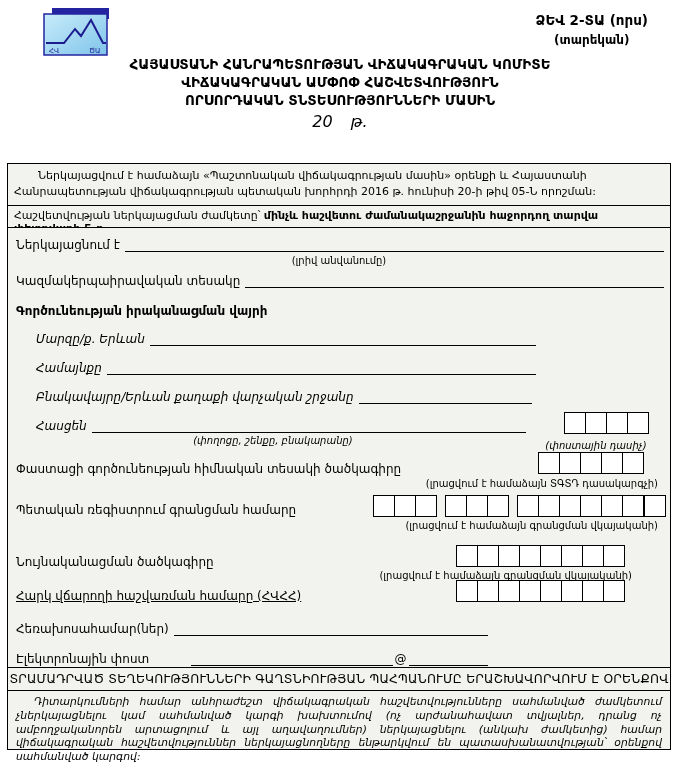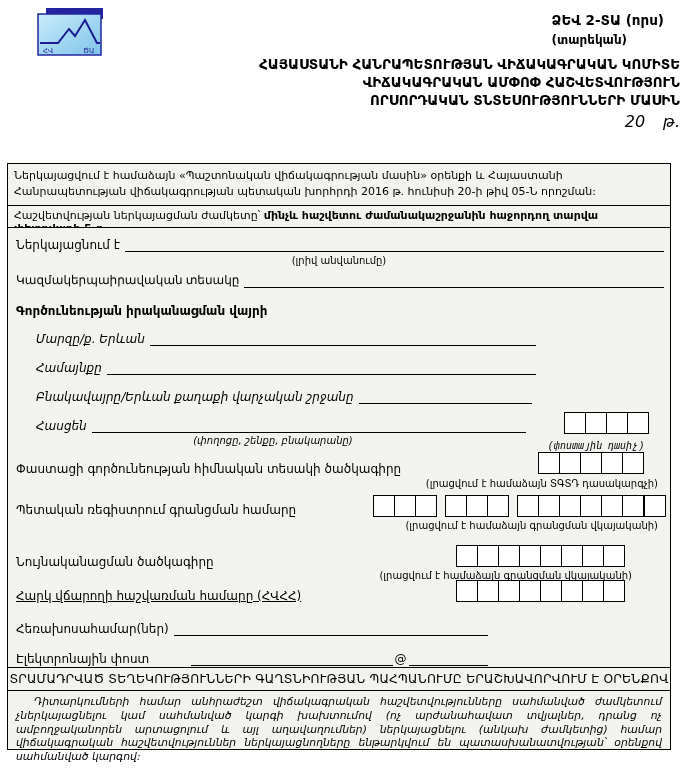--- a/index.html
+++ b/index.html
@@ -1,24 +1,24 @@
 <!DOCTYPE html>
 <html><head>
 <meta charset="utf-8">
 <style>
   html,body{margin:0;padding:0;background:#fff;}
   .page{position:relative;width:680px;height:768px;background:#fff;
         font-family:"DejaVu Sans",sans-serif;color:#000;overflow:hidden;}
 
   
-  .logo{position:absolute;left:36px;top:7px;width:70px;height:50px;}
-  .form-code{position:absolute;right:16px;top:10px;text-align:left;line-height:20px;}
+  .logo{position:absolute;left:42px;top:7px;width:70px;height:50px;}
+  .form-code{position:absolute;right:32px;top:10px;text-align:center;line-height:20px;}
   .form-code .code{font-size:13.5px;font-weight:bold;}
   .form-code .period{font-size:12px;font-weight:bold;}
-  .titles{position:absolute;left:0;top:55px;width:100%;text-align:right;}
+  .titles{position:absolute;left:0;top:55px;width:100%;text-align:center;}
   .titles .t{font-size:13.5px;font-weight:bold;line-height:18px;}
   .year-line{font-size:16px;margin-top:3px;font-style:italic;}
   .year-gap{display:inline-block;width:18px;}
 
   
   .panel{position:absolute;left:7px;width:664px;border:1px solid #000;
          background:#f2f2ee;box-sizing:border-box;}
   .box1{top:163px;height:43px;font-size:11px;line-height:16px;padding:4px 6px;}
   .box2{top:205px;height:23px;font-size:11px;padding:3px 6px;}
   .box2 b{font-weight:bold;}
@@ -81,36 +81,36 @@
   <div class="titles">
     <div class="t">ՀԱՅԱՍՏԱՆԻ ՀԱՆՐԱՊԵՏՈՒԹՅԱՆ ՎԻՃԱԿԱԳՐԱԿԱՆ ԿՈՄԻՏԵ</div>
     <div class="t">ՎԻՃԱԿԱԳՐԱԿԱՆ ԱՄՓՈՓ ՀԱՇՎԵՏՎՈՒԹՅՈՒՆ</div>
     <div class="t">ՈՐՍՈՐԴԱԿԱՆ ՏՆՏԵՍՈՒԹՅՈՒՆՆԵՐԻ ՄԱՍԻՆ</div>
     <div class="year-line">
       <span>20</span><span class="year-gap"></span><span>թ.</span>
     </div>
   </div>
 
   <div class="panel box1">
-    <span style="white-space:normal;">Ներկայացվում է համաձայն «Պաշտոնական վիճակագրության մասին» օրենքի և Հայաստանի Հանրապետության վիճակագրության պետական խորհրդի 2016 թ. հունիսի 20-ի թիվ 05-Ն որոշման:</span>
+    <span style="white-space:normal;margin-left:24px;">Ներկայացվում է համաձայն «Պաշտոնական վիճակագրության մասին» օրենքի և Հայաստանի Հանրապետության վիճակագրության պետական խորհրդի 2016 թ. հունիսի 20-ի թիվ 05-Ն որոշման:</span>
   </div>
 
   <div class="panel box2">
     <span>Հաշվետվության ներկայացման ժամկետը՝ </span><b>մինչև հաշվետու ժամանակաշրջանին հաջորդող տարվա փետրվարի 5-ը</b>
   </div>
 
   <div class="panel main">
 
     <div class="row flexrow" style="left:8px;right:6px;top:8px;">
       <span class="lbl">Ներկայացնում է</span>
       <span class="blank grow"></span>
     </div>
     <div class="hint c" style="left:0;top:27px;width:100%;">(լրիվ անվանումը)</div>
 
-    <div class="row flexrow" style="left:8px;right:6px;top:44px;font-family:Liberation Serif, serif;">
+    <div class="row flexrow" style="left:8px;right:6px;top:44px;">
       <span class="lbl">Կազմակերպաիրավական տեսակը</span>
       <span class="blank grow"></span>
     </div>
 
     <div class="row bold" style="left:8px;top:76px;">Գործունեության իրականացման վայրի</div>
 
     <div class="row flexrow" style="left:28px;top:102px;width:500px;">
       <span class="lbl it">Մարզը/ք. Երևան</span>
       <span class="blank grow"></span>
     </div>
@@ -129,21 +129,21 @@
       <span class="lbl it">Հասցեն</span>
       <span class="blank grow"></span>
     </div>
     <div class="hint c it" style="left:100px;top:207px;width:330px;">(փողոցը, շենքը, բնակարանը)</div>
     <div class="cells" style="left:556px;top:184px;">
         <span class="cell"></span>
         <span class="cell"></span>
         <span class="cell"></span>
         <span class="cell"></span>
       </div>
-    <div class="hint c it" style="left:520px;top:212px;width:136px;font-family:Liberation Mono, monospace;">(փոստային դասիչ)</div>
+    <div class="hint c it" style="left:520px;top:212px;width:136px;">(փոստային դասիչ)</div>
 
     <div class="row" style="left:8px;top:234px;">Փաստացի գործունեության հիմնական տեսակի ծածկագիրը</div>
     <div class="cells" style="left:530px;top:224px;">
         <span class="cell"></span>
         <span class="cell"></span>
         <span class="cell"></span>
         <span class="cell"></span>
         <span class="cell"></span>
       </div>
     <div class="hint r" style="right:12px;top:250px;width:280px;">(լրացվում է համաձայն ՏԳՏԴ դասակարգչի)</div>

